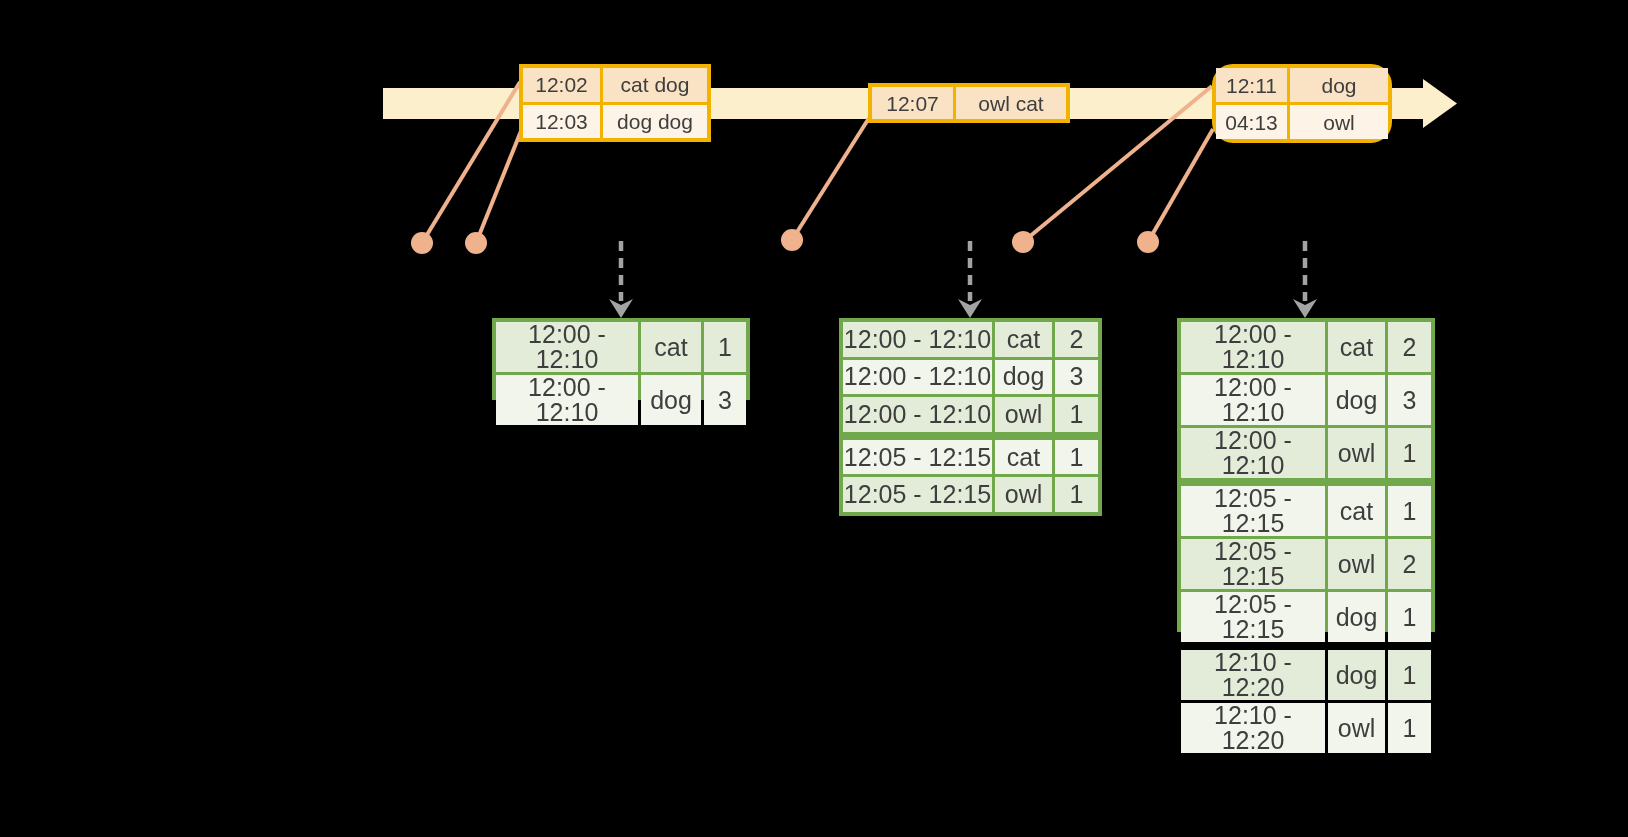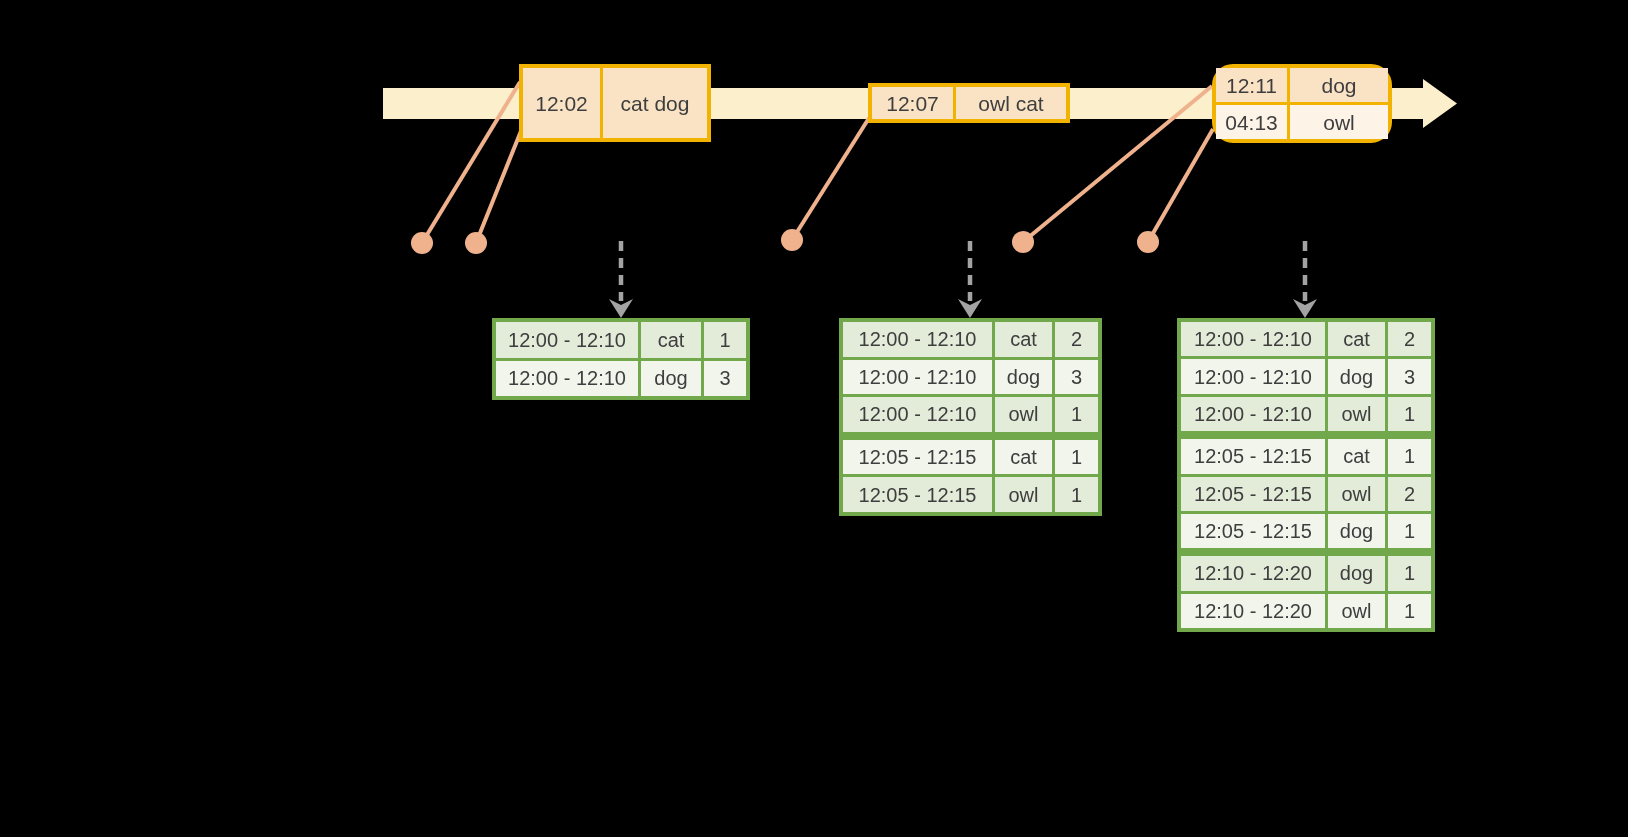--- a/index.html
+++ b/index.html
@@ -33,21 +33,21 @@
   
   .rtable{
     position:absolute;box-sizing:border-box;
     background:var(--table_border);border:4px solid var(--table_border);
     display:flex;flex-direction:column;
   }
   .trow{flex:1;display:grid;column-gap:3px;margin-bottom:3px;}
   .trow:last-child{margin-bottom:0;}
   .trow.gend{margin-bottom:8px;}
   .trow .cell{display:flex;align-items:center;justify-content:center;
-    font-size:20px;line-height:1;}
+    font-size:25px;line-height:1;}
   .trow.dark .cell{background:var(--table_row_dark);}
   .trow.light .cell{background:var(--table_row_light);}
 
   #eg1{left:519px;top:64px;width:192px;height:78px;}
   #eg1 .erow{grid-template-columns:77px 1fr;}
   #eg2{left:868px;top:83px;width:202px;height:40px;}
   #eg2 .erow{grid-template-columns:81px 1fr;}
   #eg3{left:1212px;top:64px;width:180px;height:79px;border-radius:21px;}
   #eg3 .erow{grid-template-columns:71px 1fr;}
 
@@ -86,20 +86,24 @@
     <polygon class="trig-head" points="958,299 970,318 982,299 970,305"></polygon>
     <line class="trig" x1="1305" y1="241" x2="1305" y2="301"></line>
     <polygon class="trig-head" points="1293,299 1305,318 1317,299 1305,305"></polygon>
   </svg>
 
   <div class="ebox" id="eg1">
       <div class="erow dark">
         <div class="cell">12:02</div>
         <div class="cell">cat dog</div>
       </div>
+      <div class="erow light">
+        <div class="cell">12:03</div>
+        <div class="cell">dog dog</div>
+      </div>
     </div>
   <div class="ebox" id="eg2">
       <div class="erow dark">
         <div class="cell">12:07</div>
         <div class="cell">owl cat</div>
       </div>
     </div>
   <div class="ebox" id="eg3">
       <div class="erow dark">
         <div class="cell">12:11</div>

